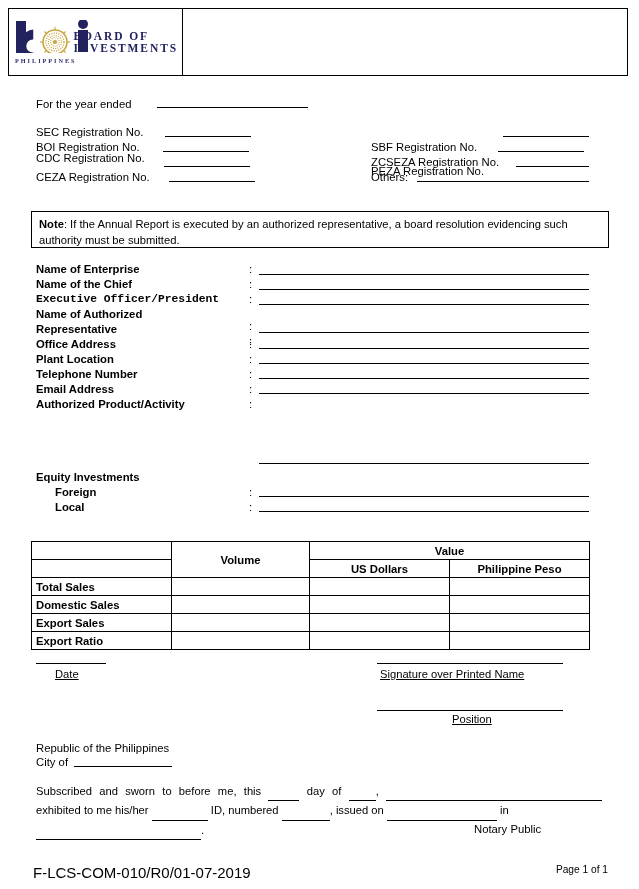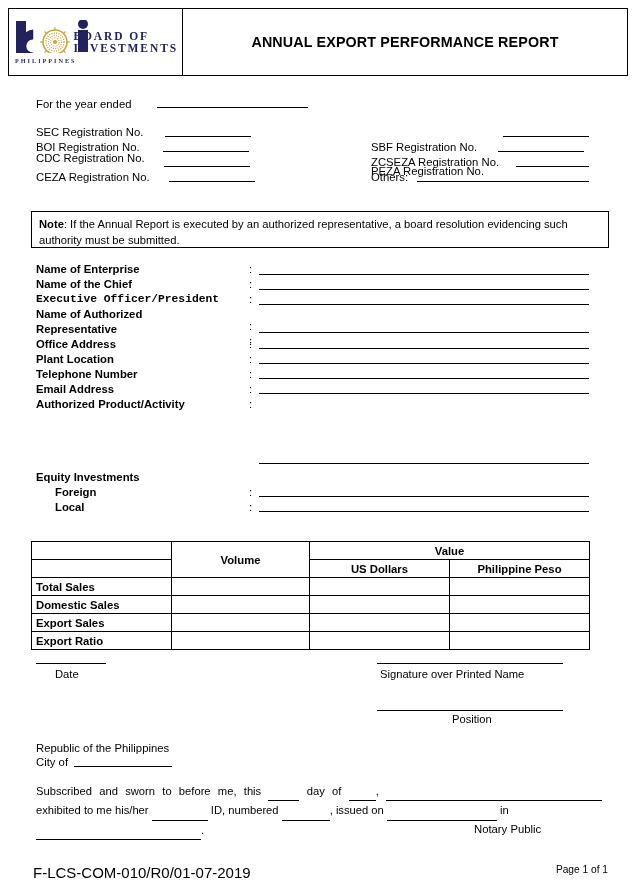--- a/index.html
+++ b/index.html
@@ -135,20 +135,21 @@
     font-weight: bold;
   }
   .data-table td.rowhead { font-weight: bold; }
   .data-table td.blank { }
 
   
   .sig-label {
     position: absolute;
     font-size: 11.2px;
     line-height: 1;
+    text-decoration: underline;
   }
 
   
   .notary-par {
     position: absolute;
     left: 36px;
     top: 782px;
     width: 566px;
     font-size: 11.2px;
     line-height: 1.72;
@@ -212,21 +213,20 @@
           <circle cx="140" cy="8" r="10" fill="#22225f"></circle>
         </svg>
         <div class="logo-phil">PHILIPPINES</div>
       </div>
       <div class="logo-words">
         <div>BOARD OF</div>
         <div>INVESTMENTS</div>
       </div>
     </div>
     <div class="title-cell">
-      <div class="tline">ANNUAL EXPORT PERFORMANCE REPORT</div>
     </div>
   </div>
 
   <div class="abs txt" style="left:36px; top:99px;">For the year ended</div>
   <div class="rule" style="left:157px; top:107px; width:151px;"></div>
 
   <div class="abs txt" style="left:36px; top:127px;">SEC Registration No.</div>
   <div class="rule" style="left:165px; top:136px; width:86px;"></div>
 
   <div class="abs txt" style="left:36px; top:142px;">BOI Registration No.</div>

